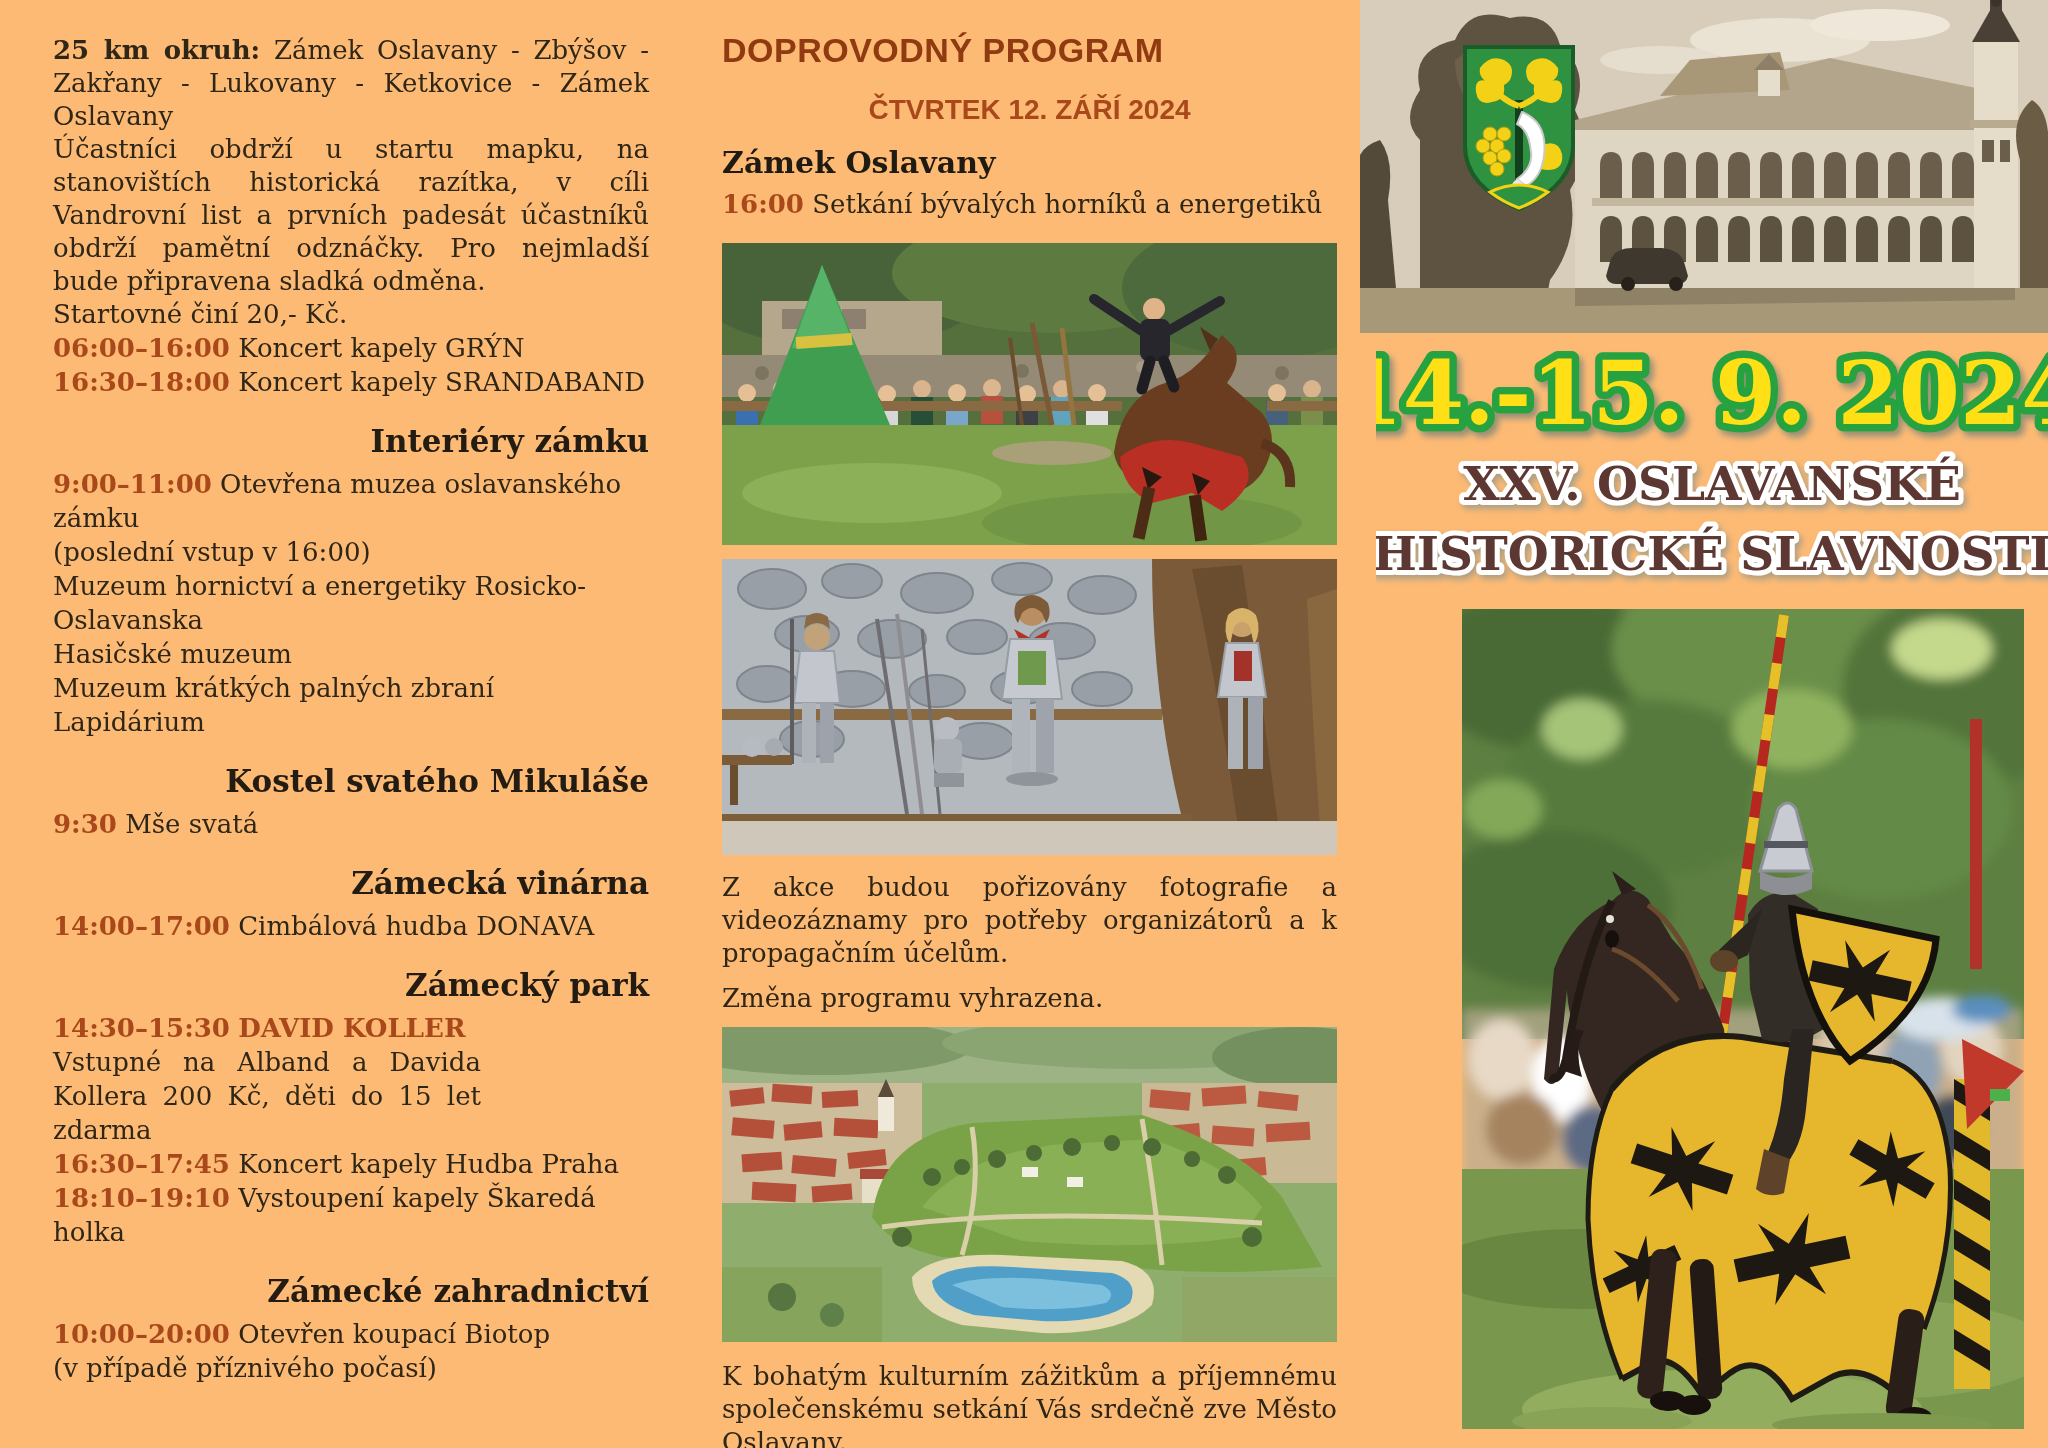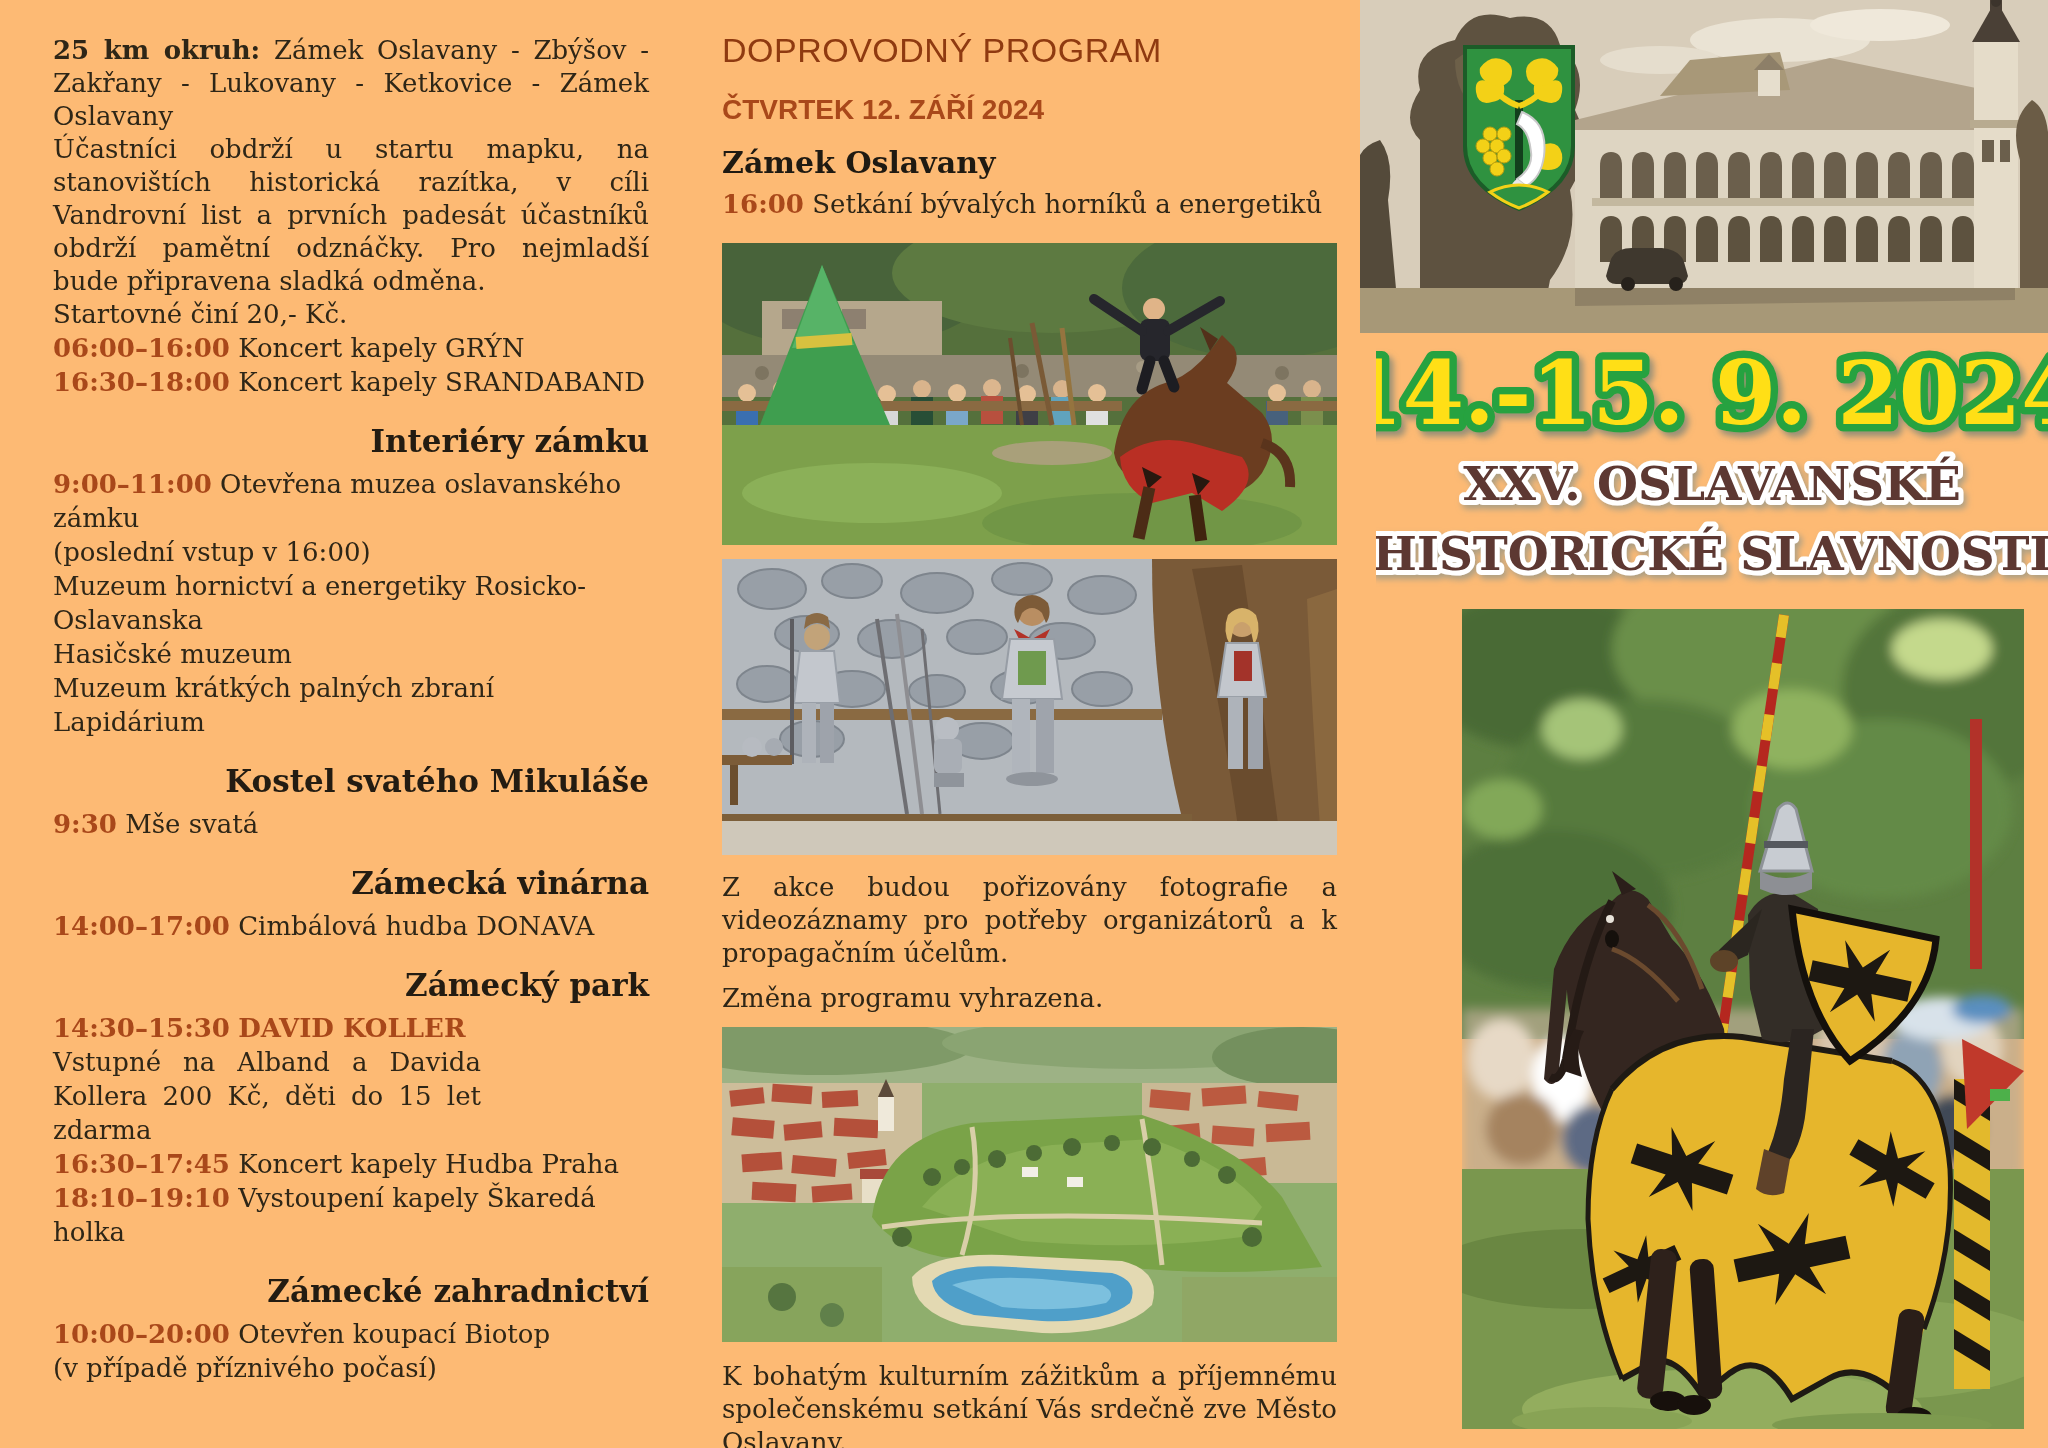--- a/index.html
+++ b/index.html
@@ -12,24 +12,24 @@
   .bold{font-weight:bold;}
   .time{color:#a9481a;font-weight:bold;}
   .hl{color:#a9481a;font-weight:bold;}
   .mt4{margin-top:4px;}.mt16{margin-top:16px;}.mt13{margin-top:13px;}
   .sec-title{font-size:31px;font-weight:bold;color:#231c12;margin:24px 0 8px 0;line-height:36px;text-align:right;}
   .row{margin:1px 0;line-height:34px;}
   .indent{margin-left:160px;}
   .indent-block{margin-left:160px;width:428px;text-align:justify;}
   
   .mid-col{position:absolute;left:722px;top:30px;width:615px;font-size:26px;line-height:33px;}
-  .mid-title{font-family:"Liberation Sans",sans-serif;font-weight:normal;color:#8f3a10;
+  .mid-title{font-family:"Liberation Sans",sans-serif;font-weight:bold;color:#8f3a10;
              font-size:34px;letter-spacing:.5px;margin:0;line-height:40px;}
   .mid-subtitle{font-family:"Liberation Sans",sans-serif;font-weight:bold;color:#a9481a;
-                font-size:28px;margin:24px 0 0 0;line-height:32px;}
+                font-size:28px;margin:24px 0 0 0;line-height:32px;text-align:center;}
   .mid-venue{font-size:30px;font-weight:bold;color:#1f1a12;margin:20px 0 0 0;line-height:34px;}
   .mid-event{margin:8px 0 12px 0;}
   .photo{width:615px;overflow:hidden;}
   .photo svg{display:block;width:100%;height:100%;}
   .photo1{height:302px;margin-top:22px;}
   .photo2{height:296px;margin-top:14px;}
   .photo3{height:315px;margin-top:12px;}
   .notice1{margin:16px 0 0 0;}
   .notice2{margin:12px 0 0 0;}
   .closing{margin:18px 0 0 0;}

